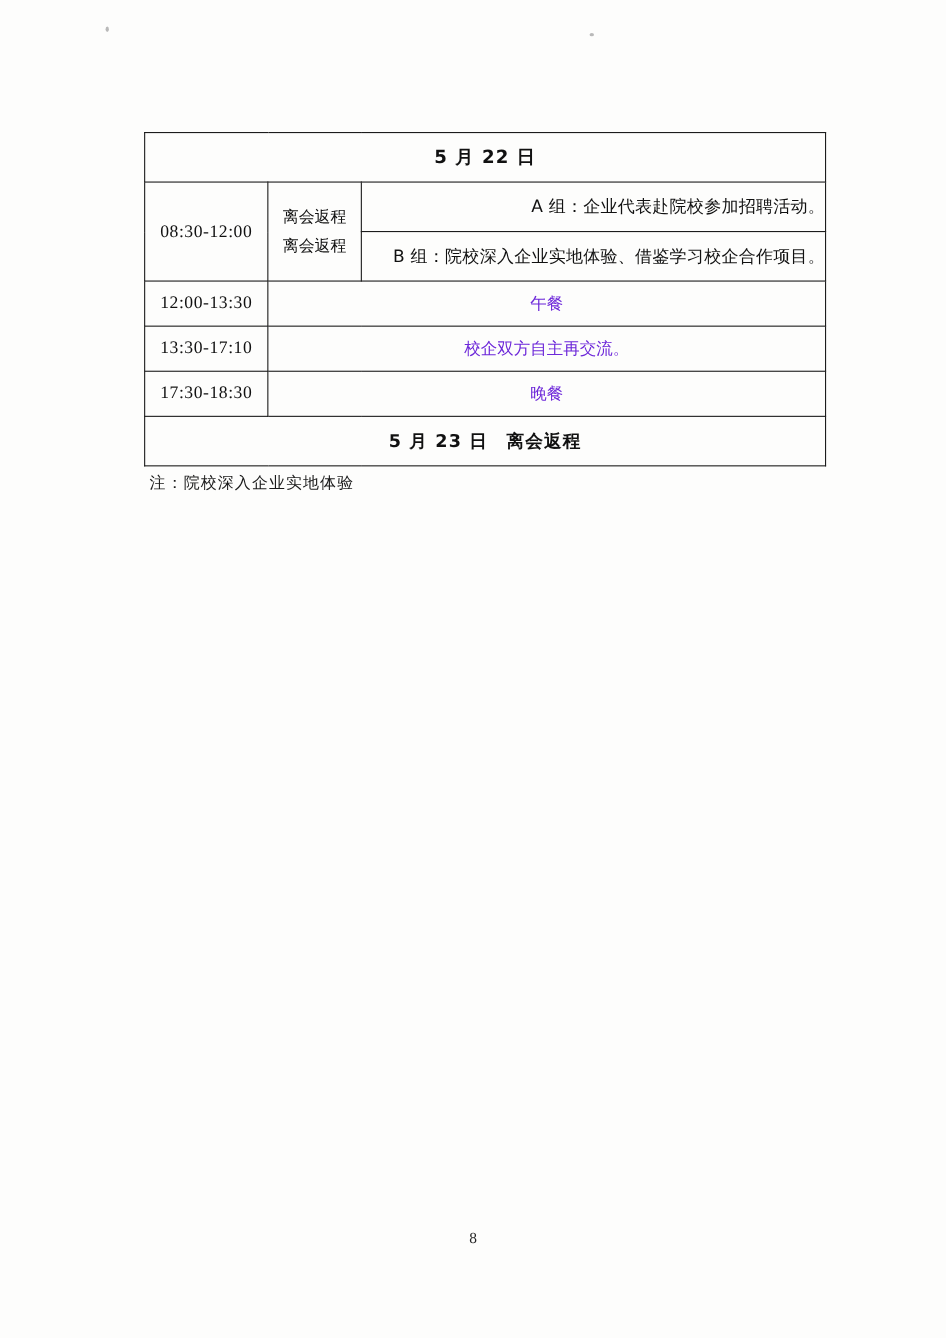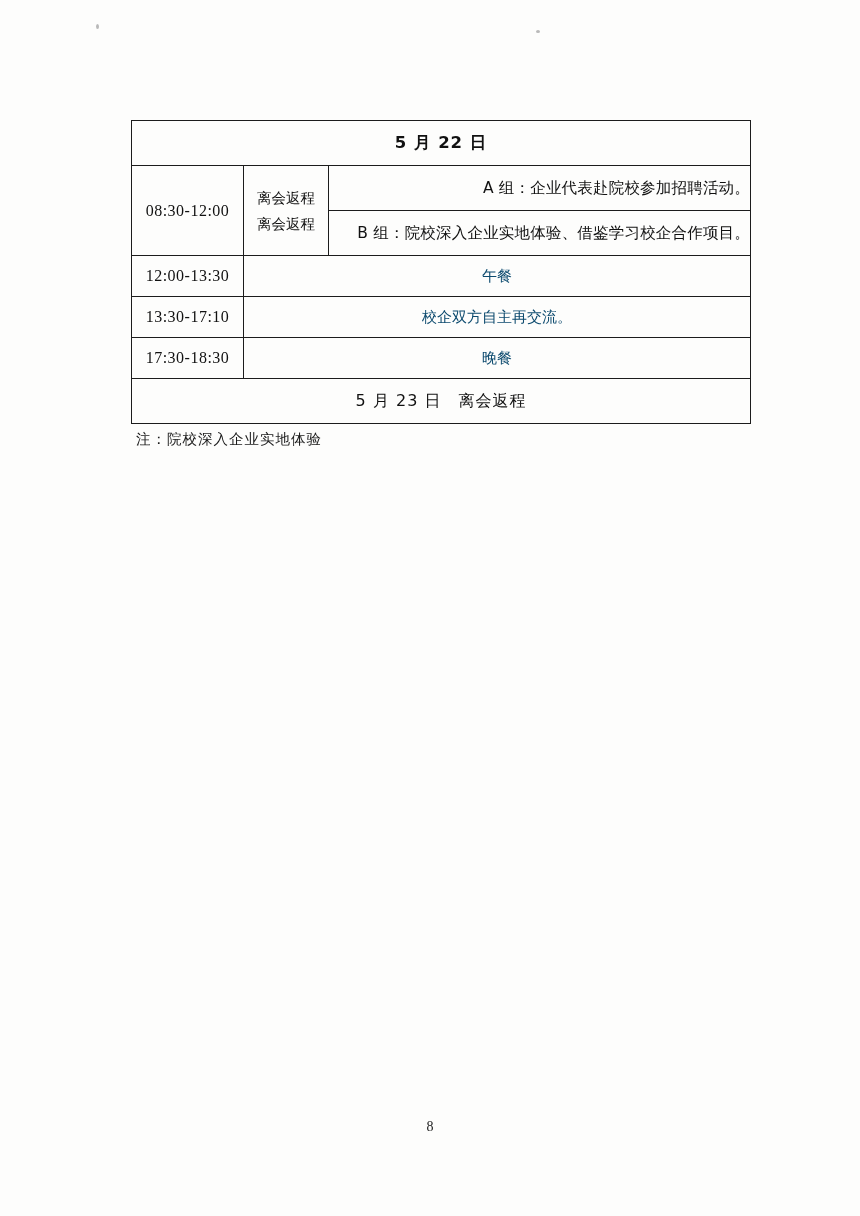--- a/index.html
+++ b/index.html
@@ -92,30 +92,30 @@
   .detail-text {
     font-family: "DejaVu Sans", "Liberation Sans", sans-serif;
     font-size: 15.5px;
     color: #111;
     letter-spacing: 0.2px;
   }
 
   .meal-text {
     font-family: "DejaVu Sans", "Liberation Sans", sans-serif;
     font-size: 15px;
-    color: #0c4a6e;
+    color: #6d28d9;
   }
 
   .row-ab td { height: 44px; }
   .row-meal td { height: 40px; }
   .row-footer td { height: 44px; }
 
   .footer-text {
     font-family: "DejaVu Sans", "Liberation Sans", sans-serif;
-    font-weight: normal;
+    font-weight: bold;
     font-size: 16px;
     letter-spacing: 1px;
     color: #111;
   }
 
   .note {
     position: absolute;
     left: 136px;
     top: 430px;
     font-family: "DejaVu Sans", "Liberation Sans", sans-serif;

